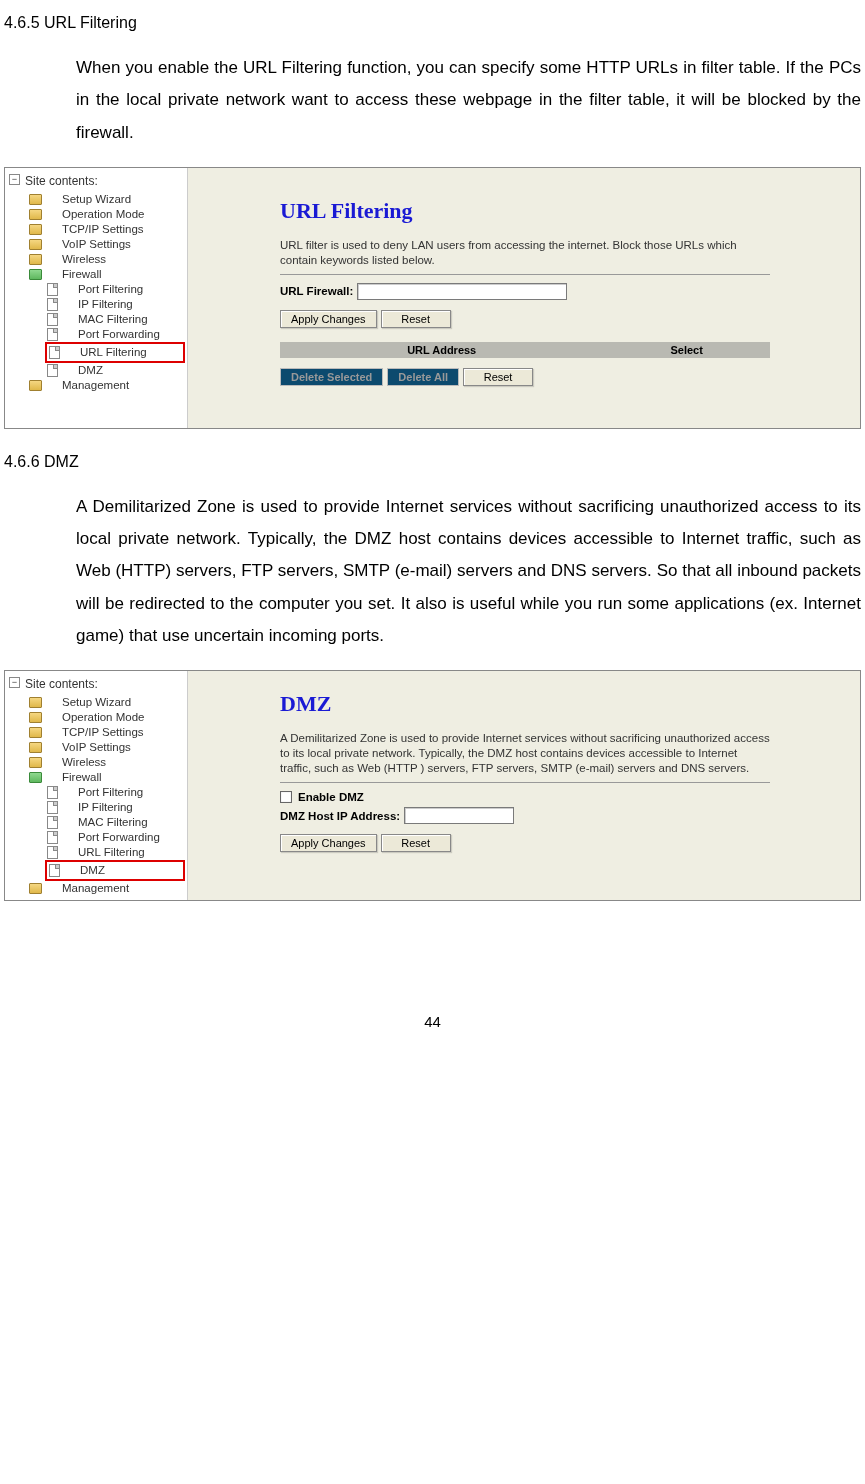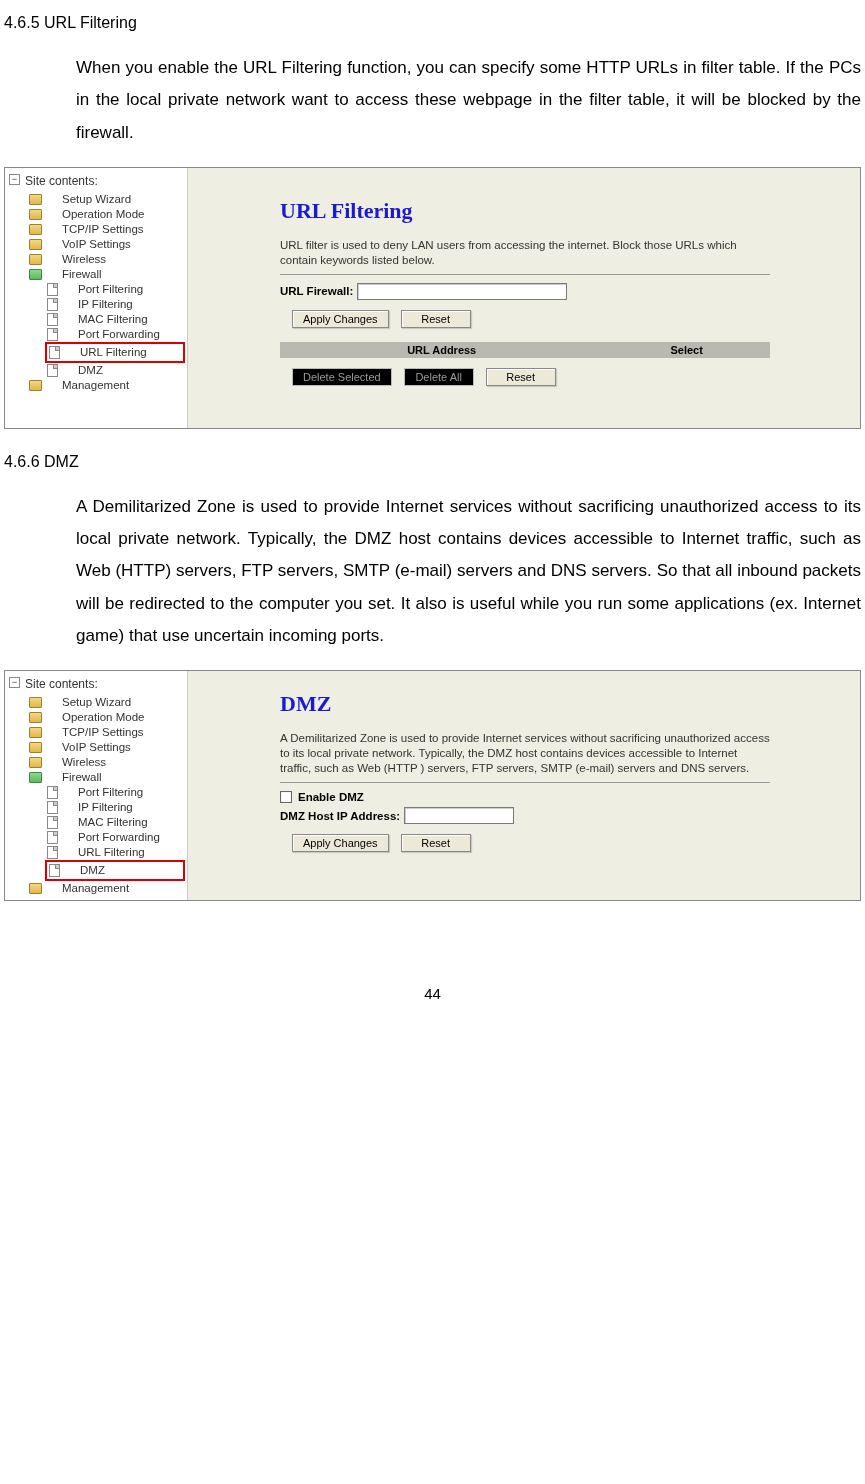--- a/index.html
+++ b/index.html
@@ -19,28 +19,28 @@
   .highlighted { border: 2px solid #d00; padding-top:1px; padding-bottom:1px; margin-left: 38px; padding-left:2px; }
   .content-area { flex: 1; padding: 30px 90px 28px 92px; background: #efeee2; }
   .panel-title { font-family: Georgia, 'Times New Roman', serif; font-size: 22px; font-weight: bold; color: #1a1ad4; margin-bottom: 14px; }
   .panel-desc { font-size: 11.5px; color: #333; line-height: 1.3; margin-bottom: 6px; }
   hr.sep { border: none; border-top: 1px solid #999; margin: 6px 0 8px 0; }
   .checkbox-row { display: flex; align-items: center; gap: 6px; margin: 4px 0; font-size: 11.5px; font-weight: bold; }
   .checkbox { width: 12px; height: 12px; border: 1px solid #666; background: #fff; display: inline-block; box-shadow: inset 0 0 1px #aaa; }
   .field-row { display: flex; align-items: center; gap: 4px; margin: 2px 0 10px 0; font-size: 11.5px; }
   .field-label { font-weight: bold; }
   .text-input { height: 17px; border: 1px solid #7a7a7a; background: #fff; box-shadow: inset 1px 1px 0 #ccc; }
-  .btn-row { display: flex; gap: 12px; margin: 6px 0 14px 12px; }
+  .btn-row { display: flex; gap: 4px; margin: 6px 0 14px 0; }
   .btn { font-family: Tahoma, Arial, sans-serif; font-size: 11px; padding: 2px 10px; background: #ece9d8; border: 1px solid #888; box-shadow: 1px 1px 0 #fff inset, 1px 1px 1px rgba(0,0,0,.15); cursor: pointer; min-width: 70px; text-align: center; }
-  .btn.disabled { color: #999; background: #000000; box-shadow: none; border-color: #bbb; }
+  .btn.disabled { color: #999; background: #0c4a6e; box-shadow: none; border-color: #bbb; font-weight: bold; }
   .table-label { font-weight: bold; font-size: 11.5px; margin: 6px 0 2px 0; }
   .tbl { width: 100%; border-collapse: collapse; font-size: 11px; }
   .tbl th { background: #b9b9b2; font-weight: bold; padding: 2px 9px; border: 0; text-align: center; }
   .tbl th:first-child { width: 66%; }
-  .page-num { text-align: center; font-size: 15px; margin-top: 84px; }
+  .page-num { text-align: center; font-size: 15px; margin-top: 112px; }
 </style>
 </head>
 <body>
 
 <div class="section-heading">4.6.5 URL Filtering</div>
 <div class="body-text">When you enable the URL Filtering function, you can specify some HTTP URLs in filter table. If the PCs in the local private network want to access these webpage in the filter table, it will be blocked by the firewall.</div>
 
 <div class="screenshot">
   <div class="sidebar">
     <div class="sidebar-title">

